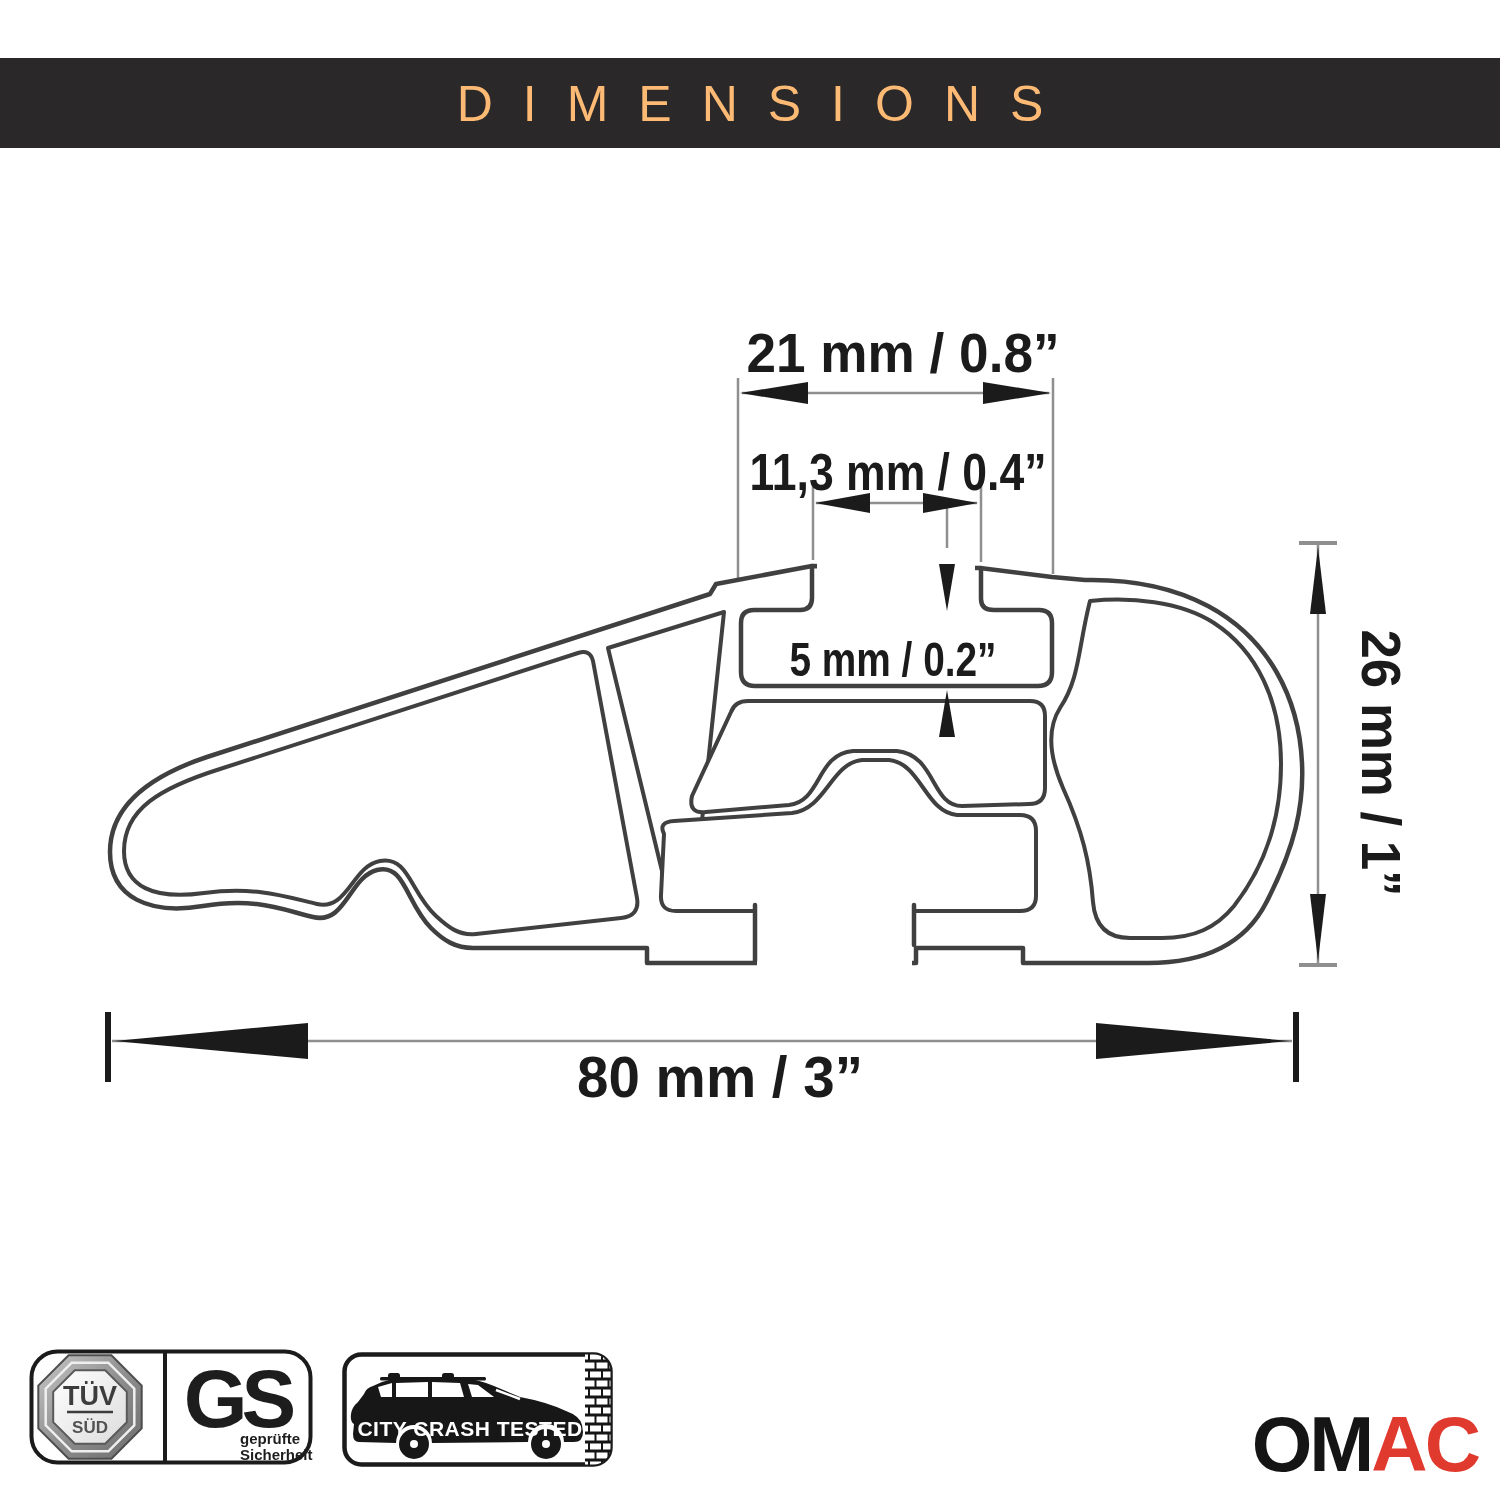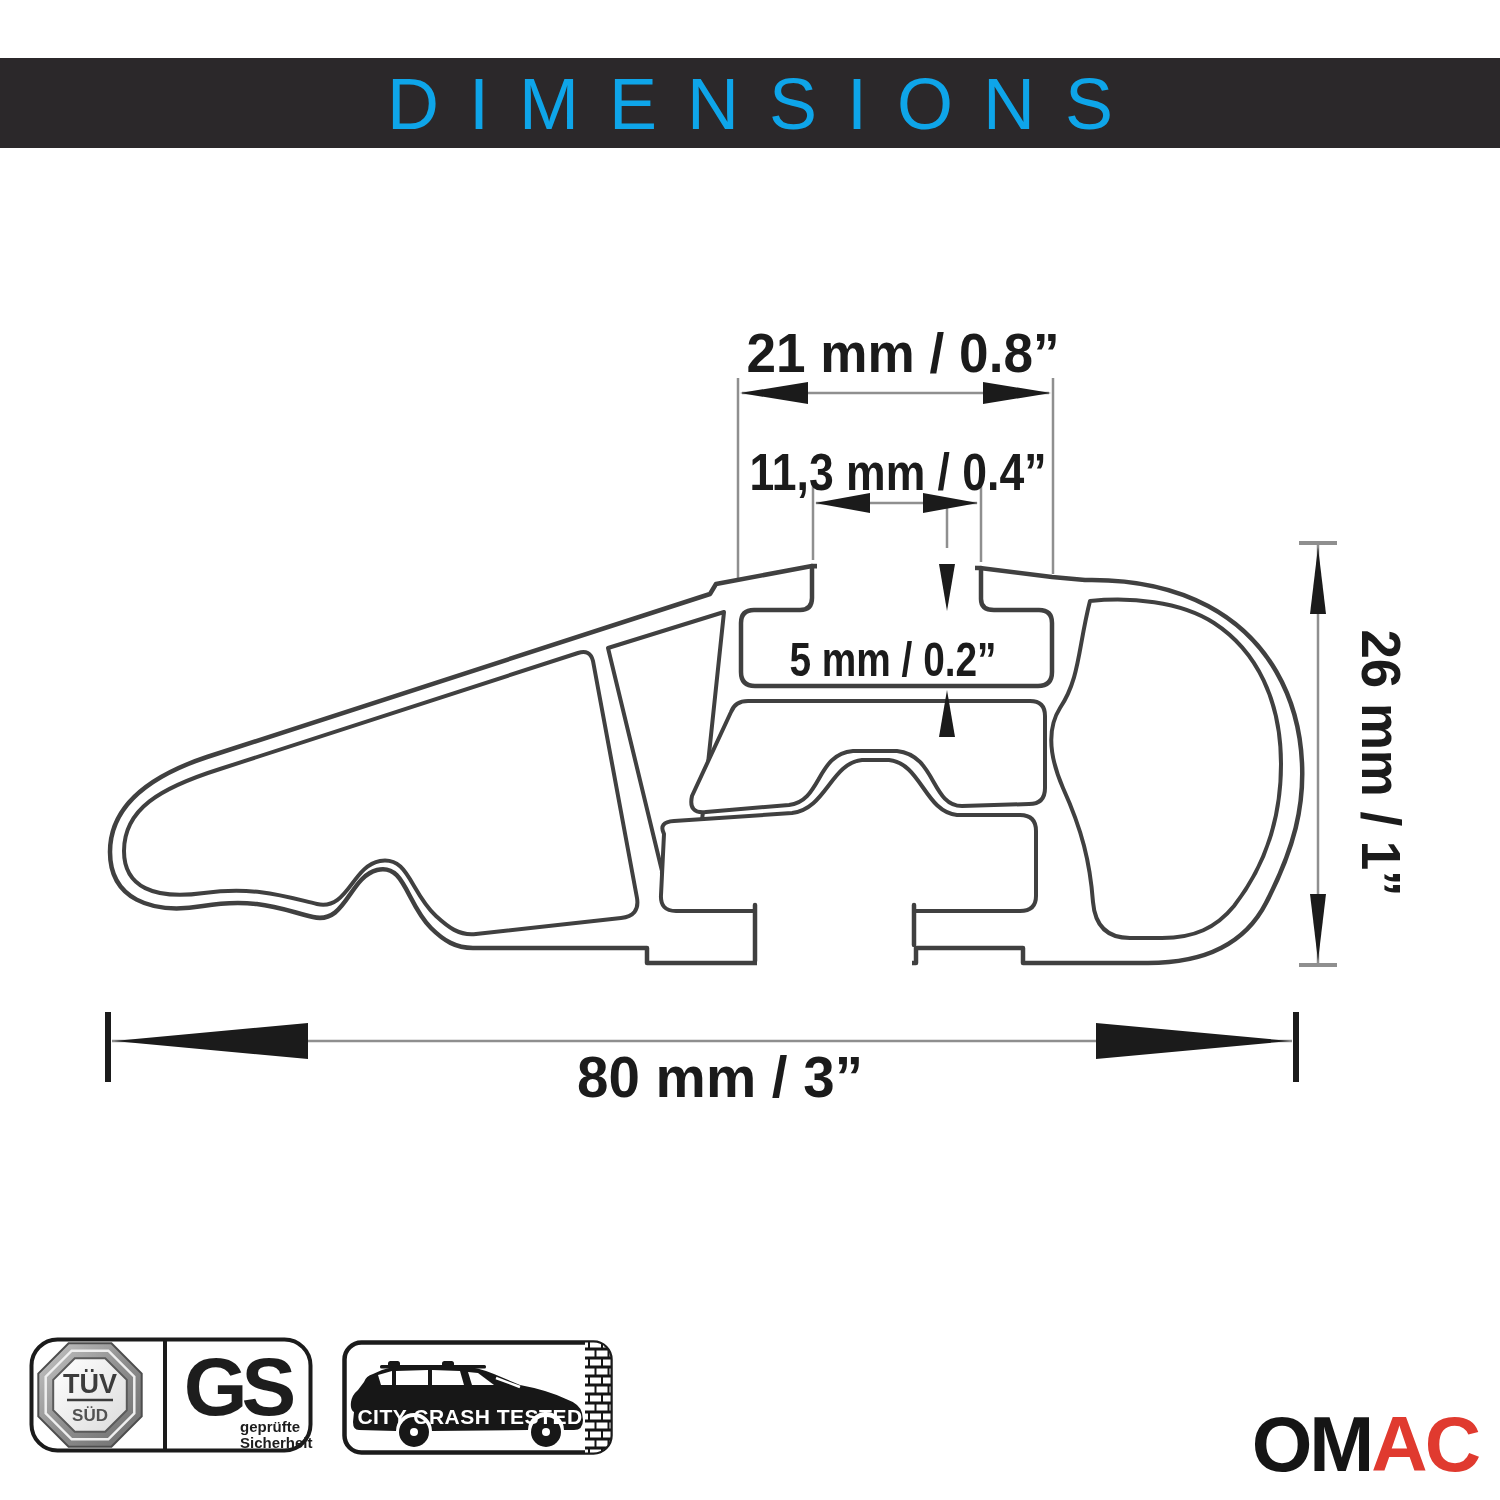--- a/index.html
+++ b/index.html
@@ -1,27 +1,27 @@
 <!DOCTYPE html>
 <html><head>
 <meta charset="utf-8">
 <style>
   html,body{margin:0;padding:0;background:#ffffff;}
   #stage{position:relative;width:1500px;height:1500px;background:#ffffff;overflow:hidden;
          font-family:"Liberation Sans",sans-serif;}
   
   #header-bar{position:absolute;left:0;top:58px;width:1500px;height:90px;background:#2b282a;}
   #header-title{position:absolute;left:0;top:0;width:100%;height:90px;line-height:92px;
-      text-align:center;color:#0ea5e9;font-size:72px;font-weight:400;letter-spacing:30px;
+      text-align:center;color:#fdba74;font-size:50px;font-weight:400;letter-spacing:30px;
       padding-left:30px;box-sizing:border-box;white-space:nowrap;}
   
   #drawing{position:absolute;left:0;top:0;width:1500px;height:1500px;}
   .dimtext{font-family:"Liberation Sans",sans-serif;font-weight:bold;fill:#1b1b1b;}
   
-  .badge{position:absolute;}
+  .badge{position:absolute;margin-top:12px;}
   #badge-tuv-gs{left:29px;top:1337px;width:284px;height:116px;}
   #badge-crash{left:342px;top:1340px;width:271px;height:102px;}
   
   #brand-logo{position:absolute;right:22px;top:1408px;font-weight:bold;
       font-size:78px;letter-spacing:-3px;line-height:72px;white-space:nowrap;
       font-family:"Liberation Sans",sans-serif;margin-left:12px;}
   #brand-om{color:#151515;}
   #brand-ac{color:#e03a2f;}
 </style>
 </head>

